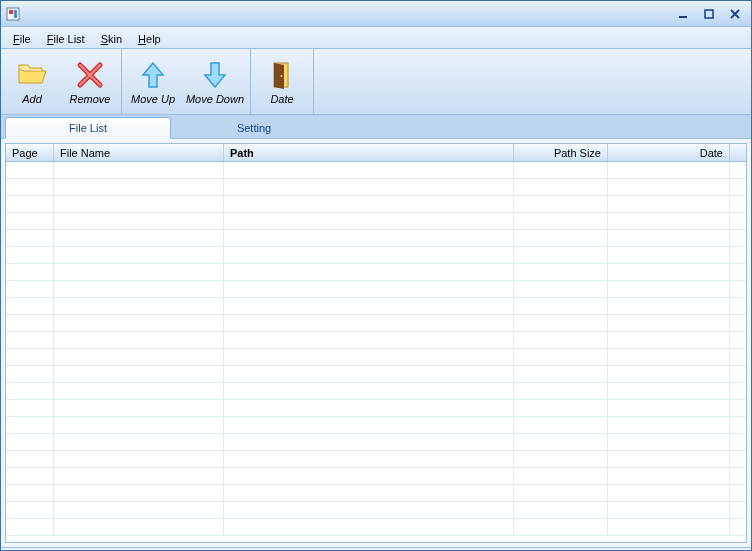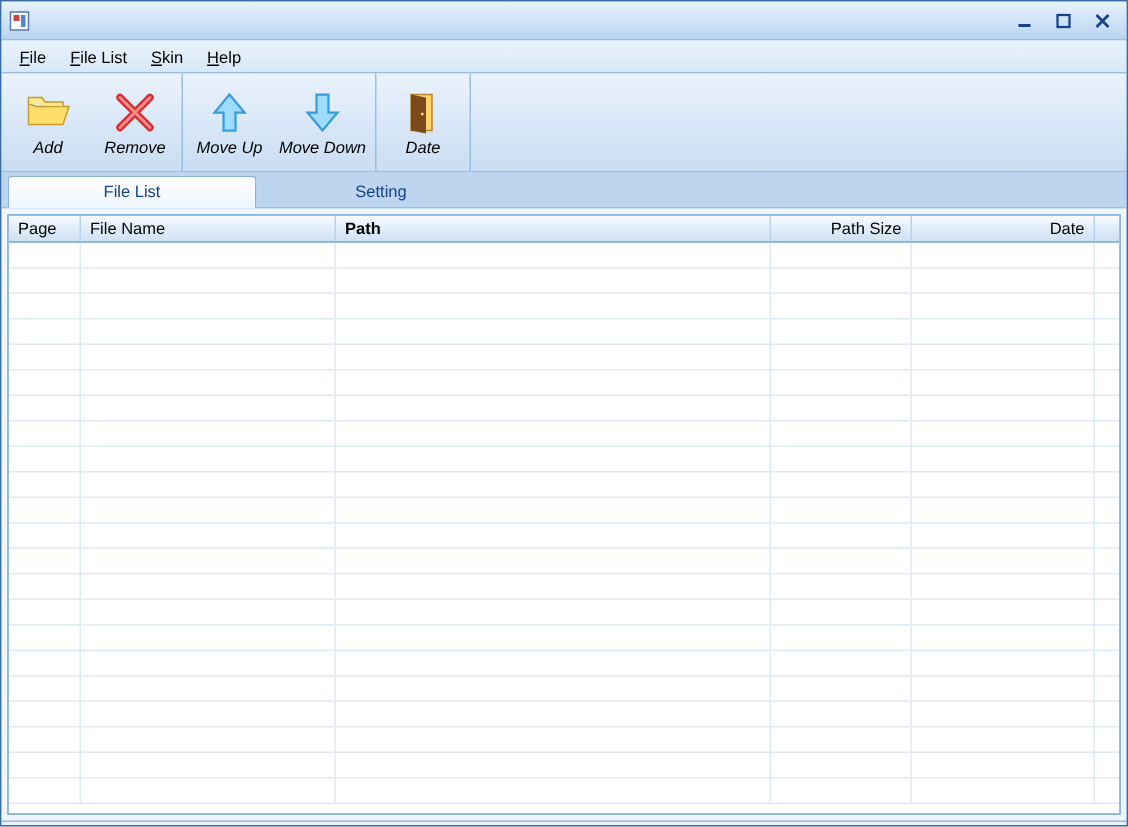--- a/index.html
+++ b/index.html
@@ -124,21 +124,21 @@
 
   
   .content {
     background: #eff6fd;
     padding: 4px;
     height: 408px;
   }
   .table-wrap {
     border: 1px solid #9cbde2;
     height: 100%;
-    background: #0369a1;
+    background: #a21caf;
     overflow: hidden;
     position: relative;
   }
   .table-head {
     display: flex;
     height: 18px;
     background: linear-gradient(180deg, #f8fbff 0%, #e0ecf9 50%, #cfe1f4 100%);
     border-bottom: 1px solid #9cbde2;
   }
   .th {

